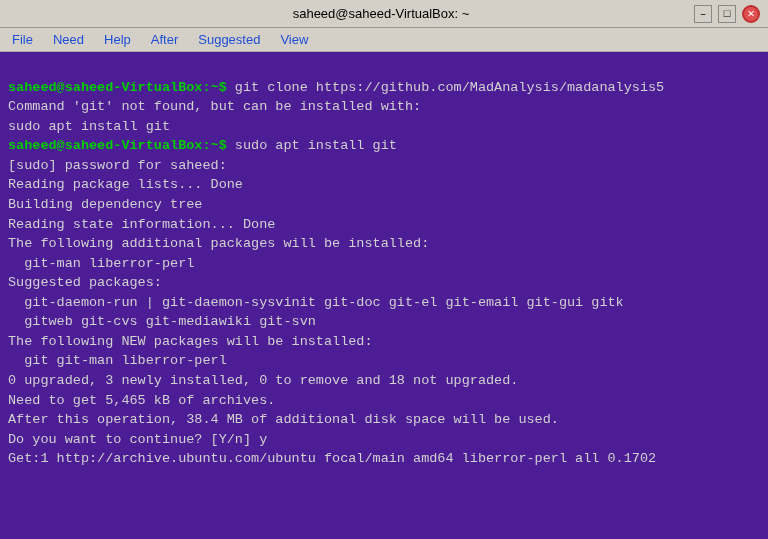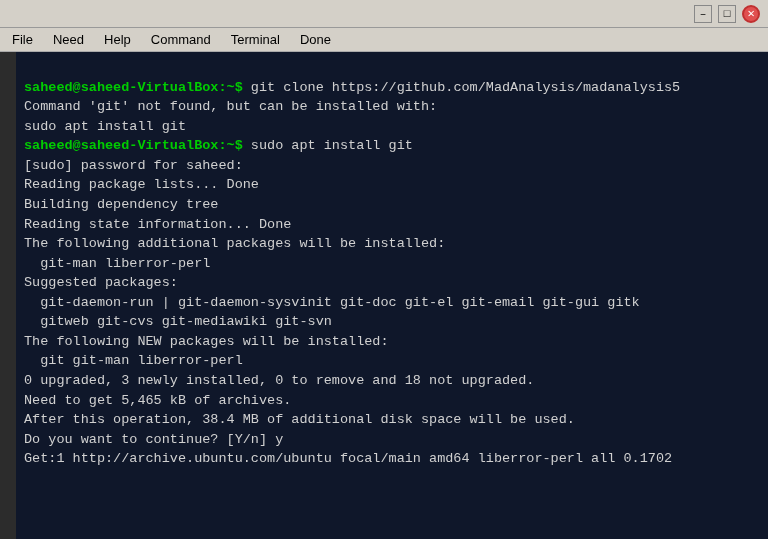--- a/index.html
+++ b/index.html
@@ -69,37 +69,36 @@
       display: flex;
       align-items: center;
       padding: 0 4px;
       border-bottom: 1px solid #aaa;
       gap: 4px;
     }
 
     .menu-item {
       font-family: Arial, sans-serif;
       font-size: 13px;
-      color: #000000;
+      color: #1d4ed8;
       padding: 2px 8px;
       cursor: pointer;
     }
 
     
     .terminal {
-      background: #0f172a;
+      background: #4c1d95;
       color: #d0d0d0;
       padding: 6px 8px;
       font-size: 13.5px;
       line-height: 1.45;
       height: calc(539px - 28px - 24px);
       overflow-y: auto;
       white-space: pre-wrap;
       word-break: break-all;
-      margin-left: 16px;
     }
 
     .prompt {
       color: #00cc00;
       font-weight: bold;
     }
 
     .cmd-text {
       color: #d0d0d0;
     }
@@ -113,30 +112,31 @@
     }
     .terminal::-webkit-scrollbar-thumb {
       background: #666;
     }
   </style>
 </head>
 <body>
 
 <div class="title-bar">
   <div class="title-bar-controls" style="width:60px;"></div>
+  <div class="title-bar-title">saheed@saheed-VirtualBox: ~</div>
   <div class="title-bar-controls">
     <div class="title-btn">–</div>
     <div class="title-btn">□</div>
     <div class="title-btn close">✕</div>
   </div>
 </div>
 
 <div class="menu-bar">
   <div class="menu-item">File</div>
   <div class="menu-item">Need</div>
   <div class="menu-item">Help</div>
-  <div class="menu-item">Command</div>
-  <div class="menu-item">Terminal</div>
-  <div class="menu-item">Done</div>
+  <div class="menu-item">After</div>
+  <div class="menu-item">Suggested</div>
+  <div class="menu-item">View</div>
 </div>
 
 <div class="terminal" id="terminal-body">
 <div><span class="prompt">saheed@saheed-VirtualBox:~$ </span><span class="cmd-text">git clone https://github.com/MadAnalysis/madanalysis5</span></div><div></div><div>Command 'git' not found, but can be installed with:</div><div></div><div>sudo apt install git</div><div></div><div><span class="prompt">saheed@saheed-VirtualBox:~$ </span><span class="cmd-text">sudo apt install git</span></div><div>[sudo] password for saheed:</div><div>Reading package lists... Done</div><div>Building dependency tree</div><div>Reading state information... Done</div><div>The following additional packages will be installed:</div><div>  git-man liberror-perl</div><div>Suggested packages:</div><div>  git-daemon-run | git-daemon-sysvinit git-doc git-el git-email git-gui gitk</div><div>  gitweb git-cvs git-mediawiki git-svn</div><div>The following NEW packages will be installed:</div><div>  git git-man liberror-perl</div><div>0 upgraded, 3 newly installed, 0 to remove and 18 not upgraded.</div><div>Need to get 5,465 kB of archives.</div><div>After this operation, 38.4 MB of additional disk space will be used.</div><div>Do you want to continue? [Y/n] y</div><div>Get:1 http://archive.ubuntu.com/ubuntu focal/main amd64 liberror-perl all 0.1702</div></div>
 
 </body></html>

